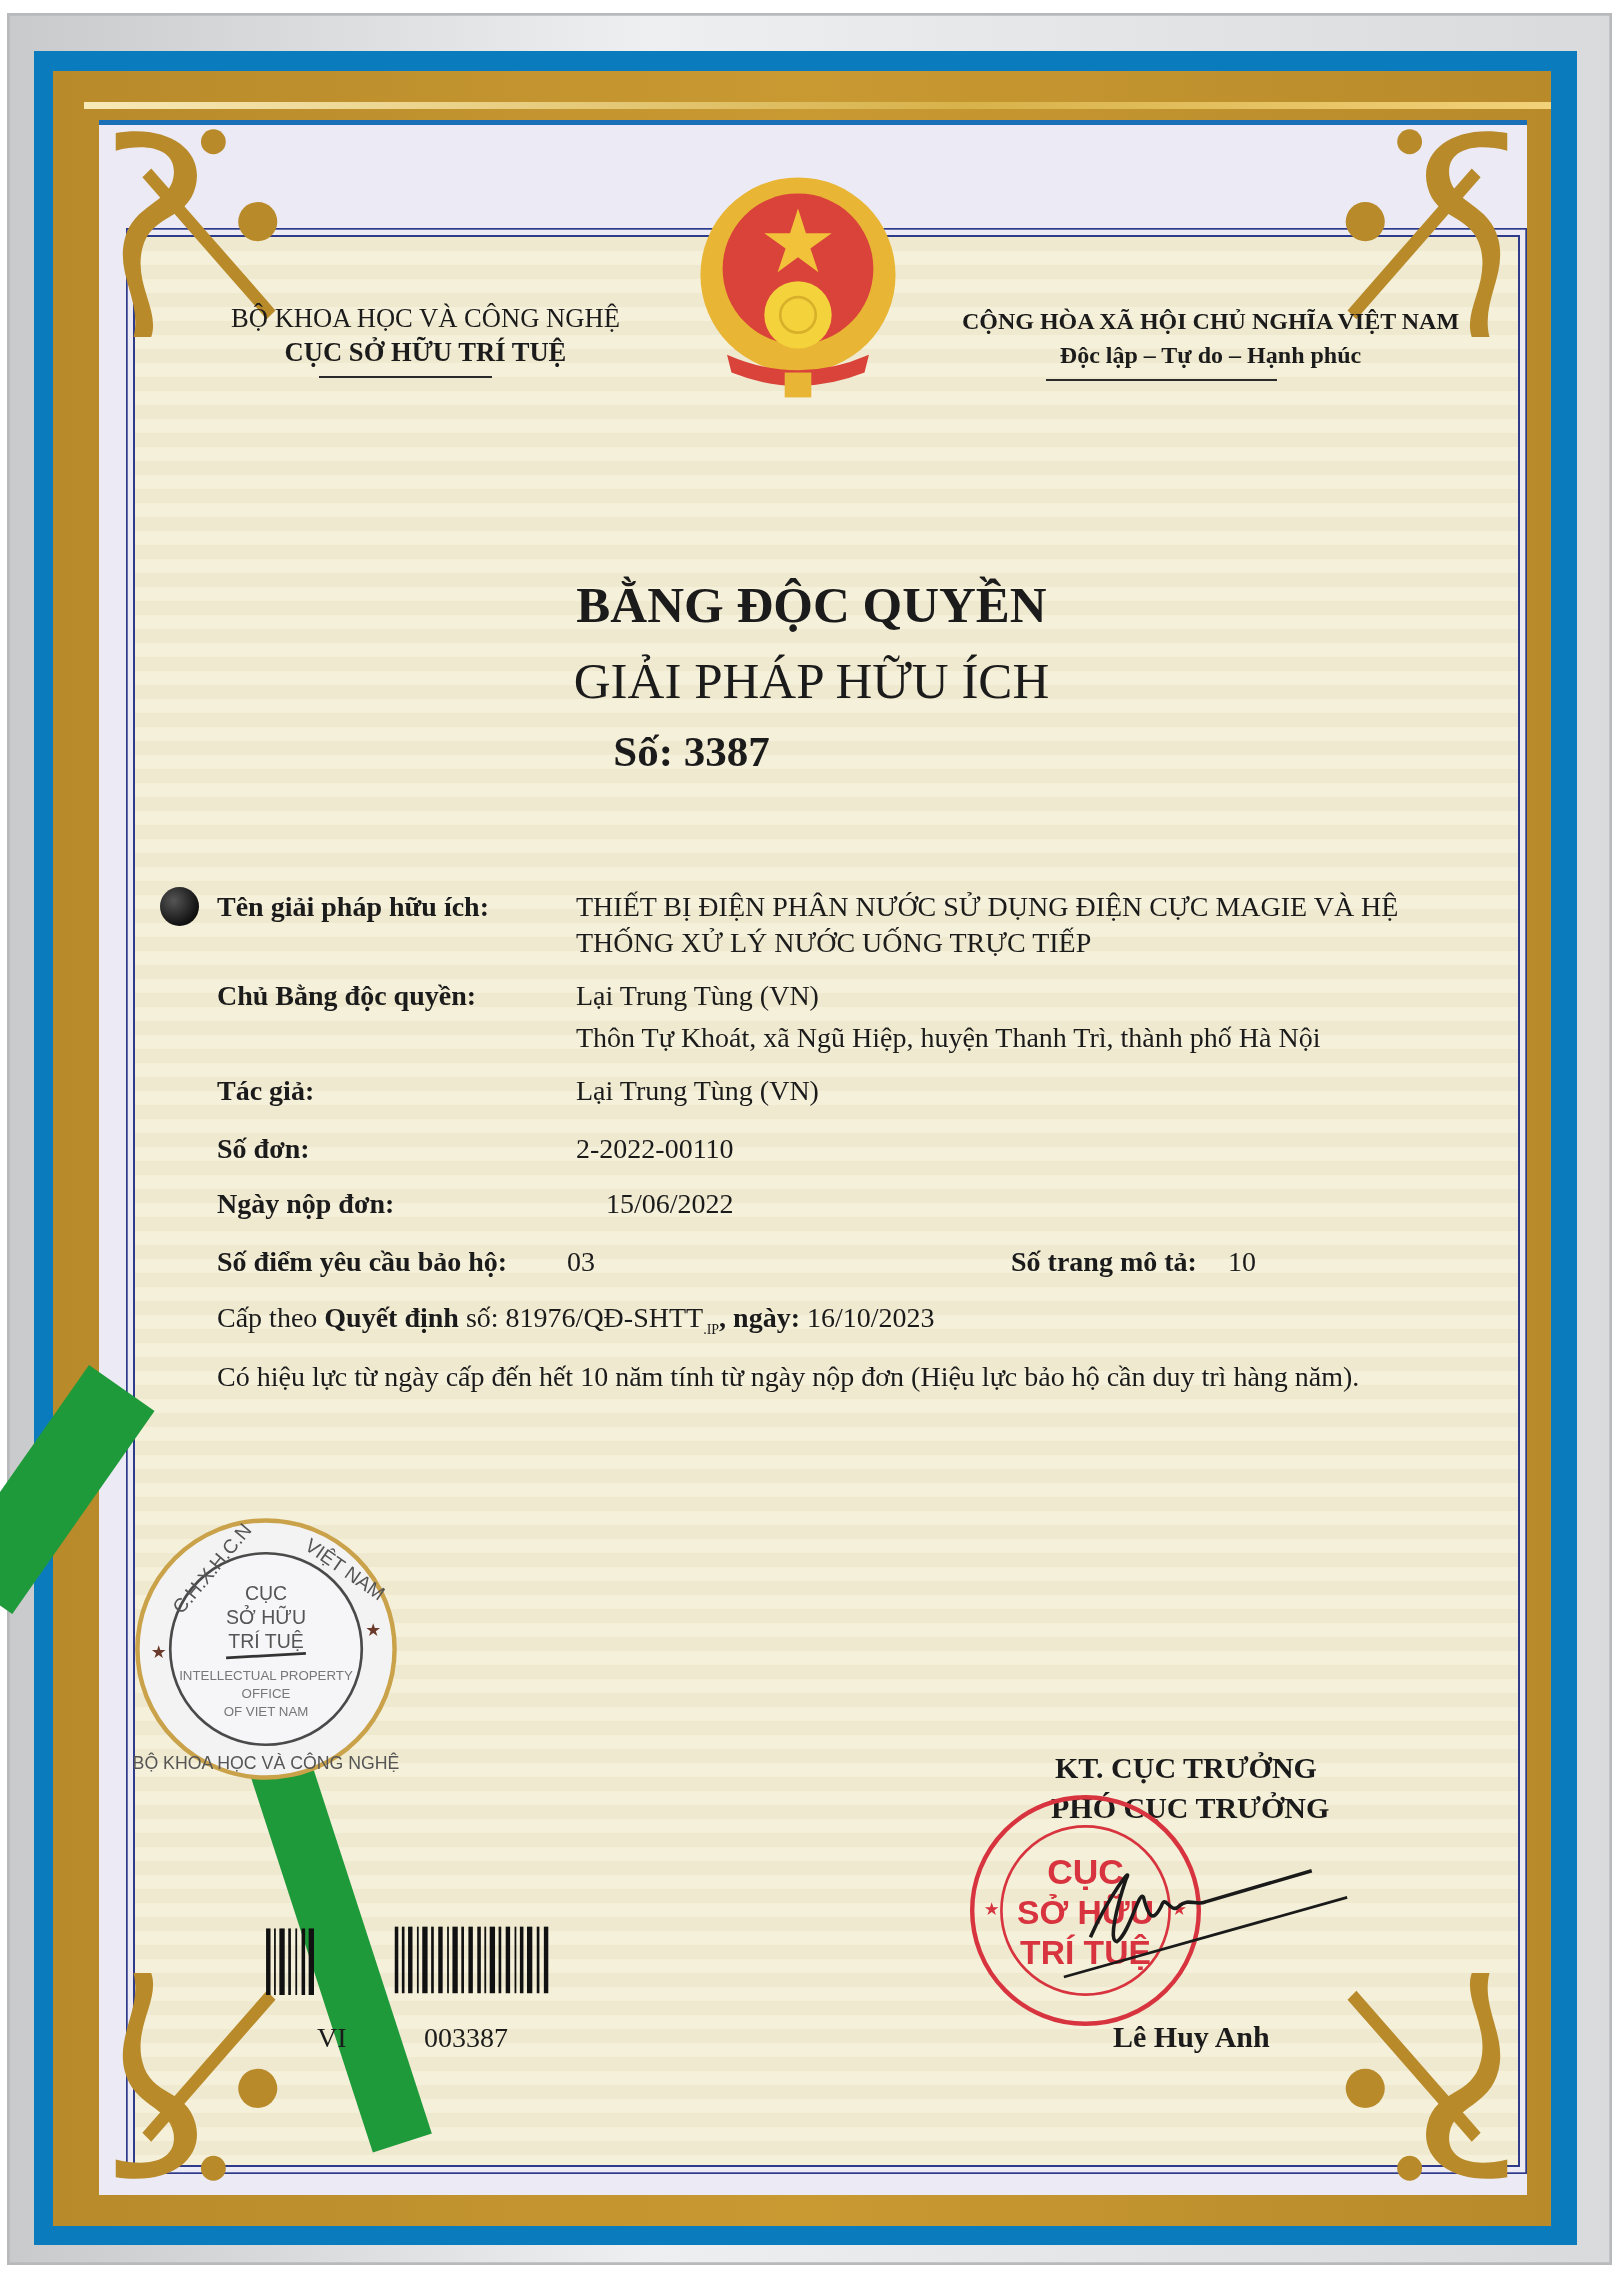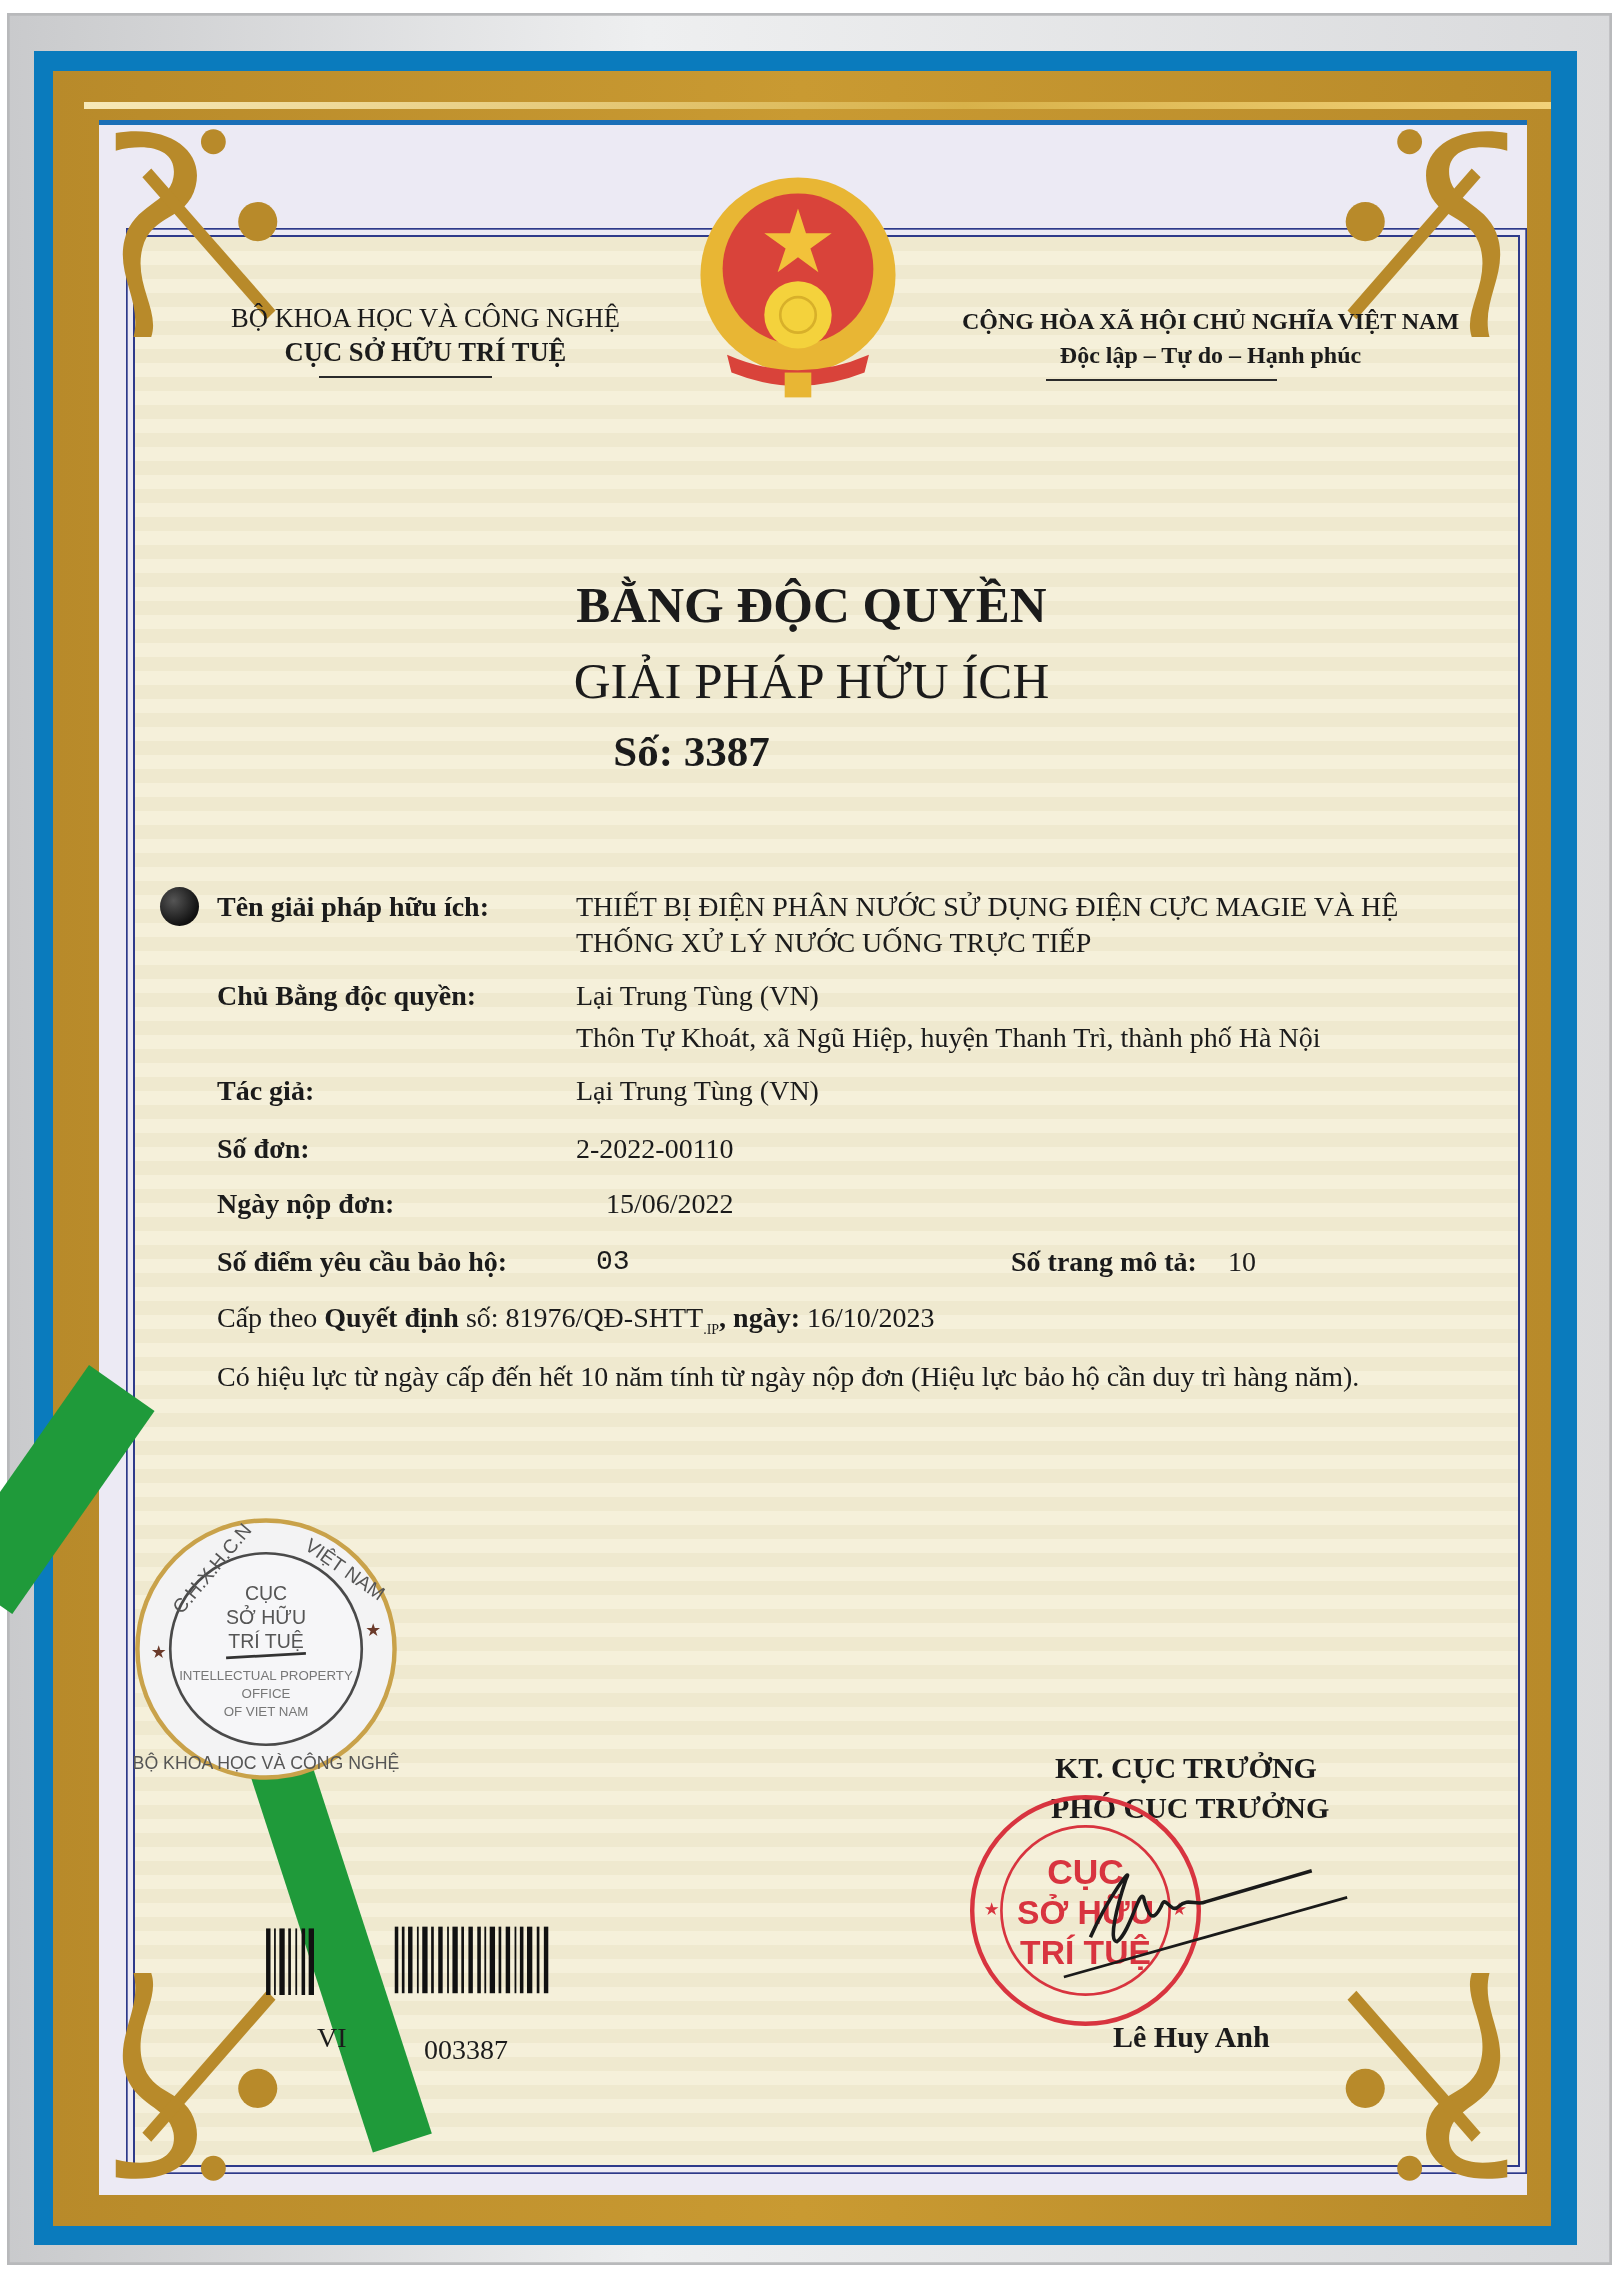--- a/index.html
+++ b/index.html
@@ -125,21 +125,21 @@
 <div class="text row-label" style="left:217px;top:1075px;">Tác giả:</div>
 <div class="text row-value" style="left:576px;top:1075px;">Lại Trung Tùng (VN)</div>
 
 <div class="text row-label" style="left:217px;top:1133px;text-align:center;">Số đơn:</div>
 <div class="text row-value" style="left:576px;top:1133px;">2-2022-00110</div>
 
 <div class="text row-label" style="left:217px;top:1188px;">Ngày nộp đơn:</div>
 <div class="text row-value" style="left:576px;top:1188px;margin-left:30px;">15/06/2022</div>
 
 <div class="text row-label" style="left:217px;top:1246px;">Số điểm yêu cầu bảo hộ:</div>
-<div class="text row-value" style="left:596px;top:1246px;font-family:Liberation Mono, monospace;">03</div>
+<div class="text row-value" style="left:567px;top:1246px;">03</div>
 <div class="text row-label" style="left:1011px;top:1246px;">Số trang mô tả:</div>
 <div class="text row-value" style="left:1228px;top:1246px;">10</div>
 
 <div class="text row-value" style="left:217px;top:1302px;">
   <span>Cấp theo </span><b>Quyết định</b><span> số: 81976/QĐ-SHTT</span><sub style="font-size:14px;">.IP</sub><b>, ngày: </b><span>16/10/2023</span>
 </div>
 
 <div class="text row-value" style="left:217px;top:1361px;width:1277px;">Có hiệu lực từ ngày cấp đến hết 10 năm tính từ ngày nộp đơn (Hiệu lực bảo hộ cần duy trì hàng năm).</div>
 
 <div class="ribbon" style="left:89px;top:1365px;width:80px;height:248px;transform:rotate(35deg);transform-origin:top left;"></div>
@@ -192,21 +192,21 @@
         <rect x="270" y="3" width="5" height="75"></rect>
         <rect x="280" y="3" width="2" height="75"></rect>
       <rect x="286" y="3" width="4" height="75"></rect>
         <rect x="294" y="3" width="6" height="75"></rect>
         <rect x="305" y="3" width="3" height="75"></rect>
         <rect x="313" y="3" width="5" height="75"></rect>
     </g>
   </svg>
 </div>
 <div class="text" style="left:317px;top:2022px;font-size:28px;">VI</div>
-<div class="text" style="left:424px;top:2022px;font-size:28px;margin-top:12px;">003387</div>
+<div class="text" style="left:424px;top:2022px;font-size:28px;">003387</div>
 
 <div class="text" style="left:1055px;top:1751px;font-size:30px;font-weight:bold;">KT. CỤC TRƯỞNG</div>
 <div class="text" style="left:1051px;top:1791px;font-size:30px;font-weight:bold;">PHÓ CỤC TRƯỞNG</div>
 
 <div class="stamp">
   <svg viewBox="0 0 270 270" width="239" height="239">
     <circle cx="135" cy="135" r="128" fill="none" stroke="#d8343f" stroke-width="5"></circle>
     <circle cx="135" cy="135" r="95" fill="none" stroke="#d8343f" stroke-width="3"></circle>
     <text x="135" y="105" text-anchor="middle" font-size="40" font-weight="bold" fill="#d8343f" font-family="Liberation Sans, sans-serif">CỤC</text>
     <text x="135" y="150" text-anchor="middle" font-size="38" font-weight="bold" fill="#d8343f" font-family="Liberation Sans, sans-serif">SỞ HỮU</text>

